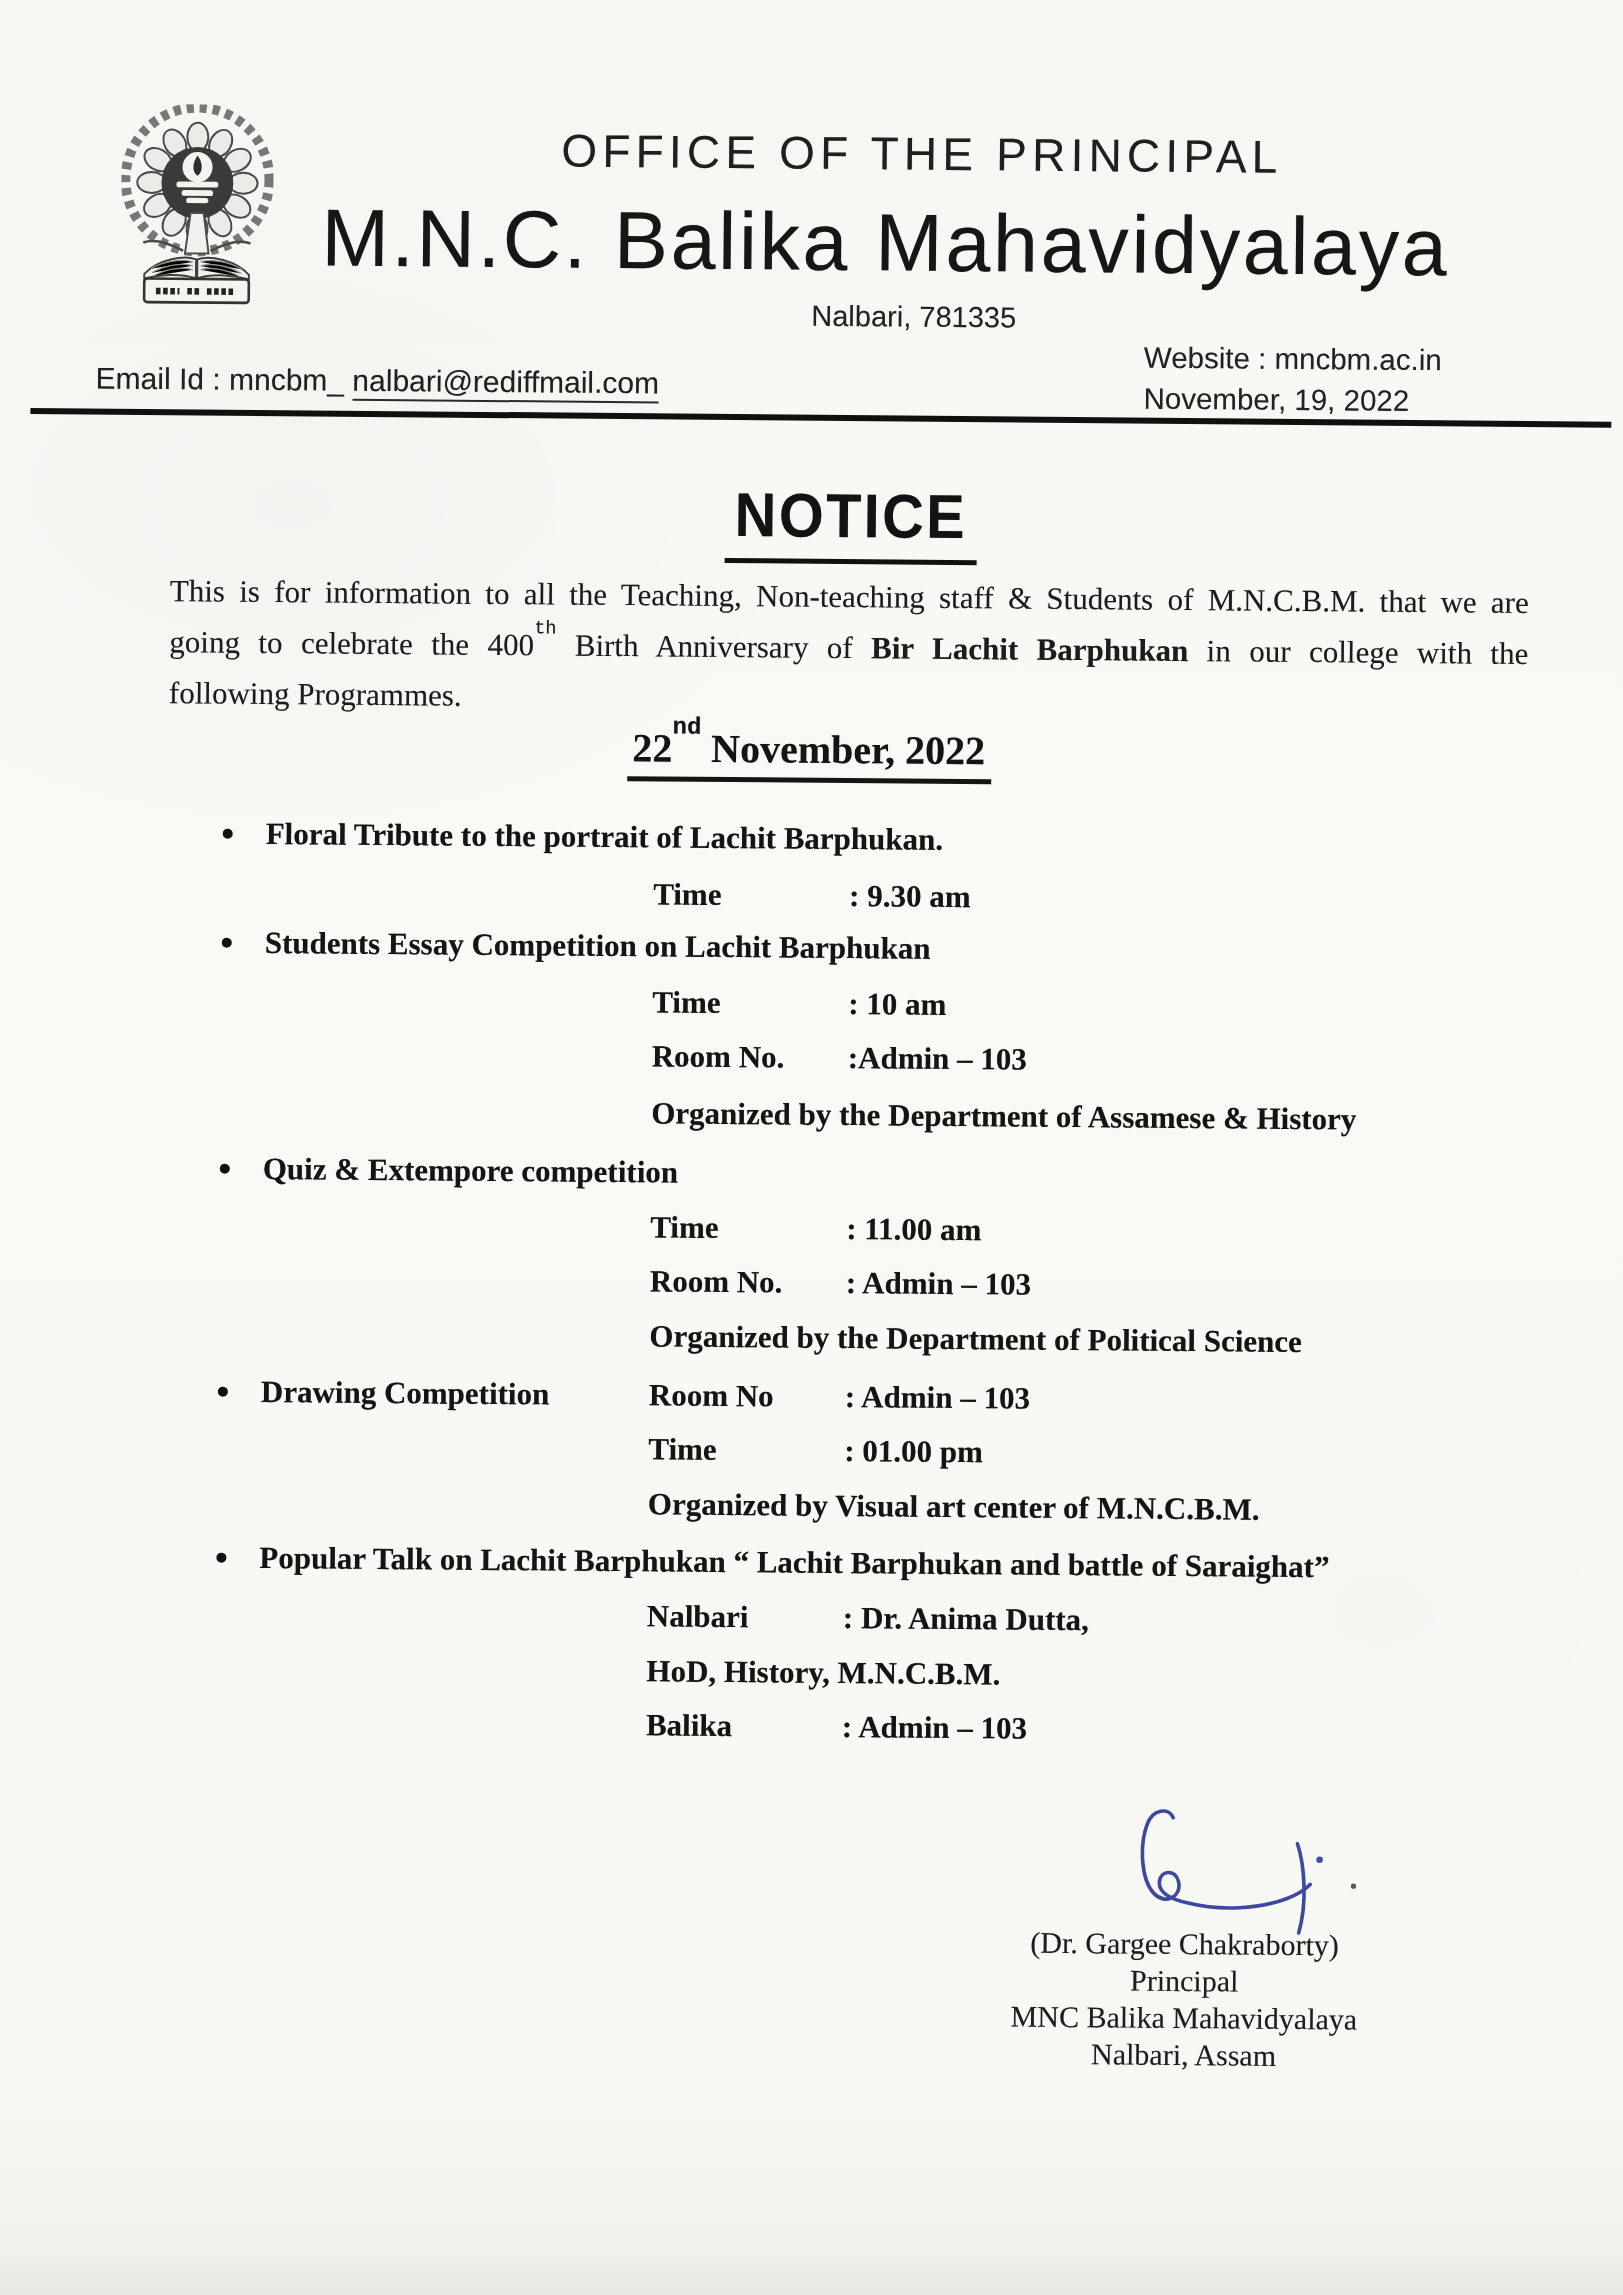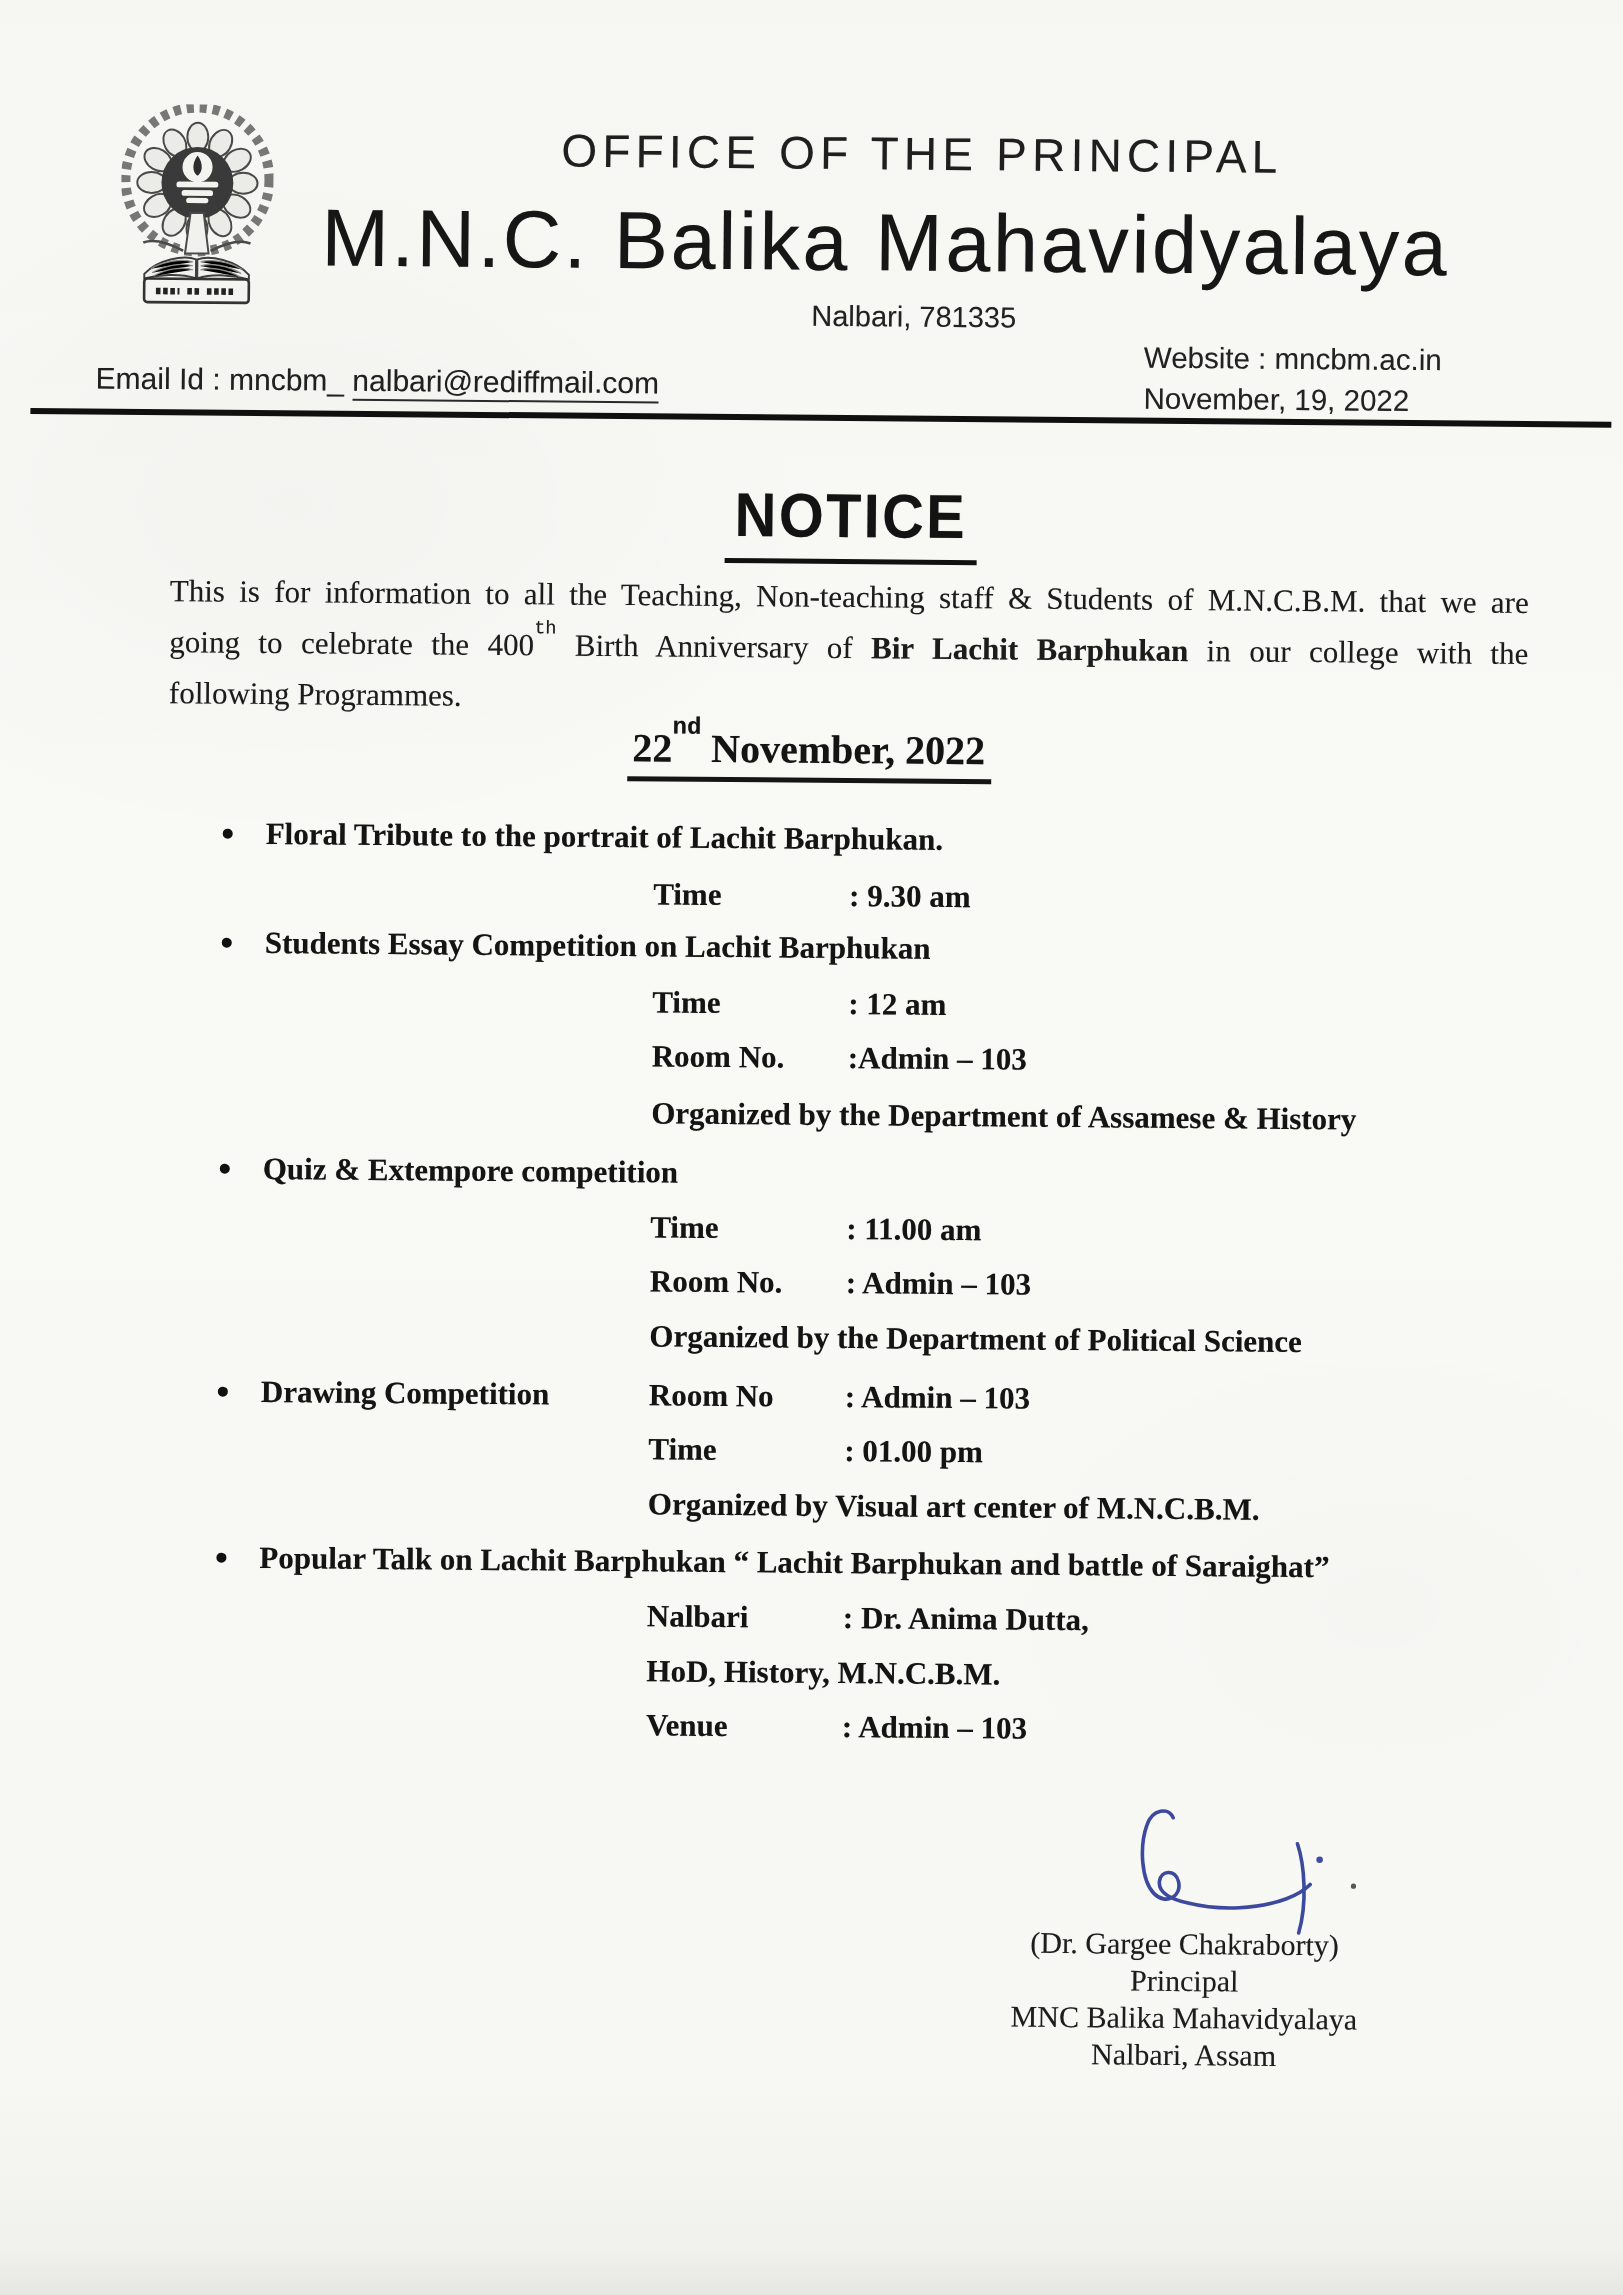--- a/index.html
+++ b/index.html
@@ -215,21 +215,21 @@
     <span class="plabel">Time</span>
     <span class="pvalue">: 9.30 am</span>
   </div>
 
   <div class="row" style="top:923px">
     <span class="bdot" style="top:13px"></span>
     <span class="ptitle">Students Essay Competition on Lachit Barphukan</span>
   </div>
   <div class="row" style="top:979px">
     <span class="plabel">Time</span>
-    <span class="pvalue">: 12 am</span>
+    <span class="pvalue">: 10 am</span>
   </div>
   <div class="row" style="top:1033px">
     <span class="plabel">Room No.</span>
     <span class="pvalue">:Admin – 103</span>
   </div>
   <div class="row" style="top:1090px">
     <span class="plabel">Organized by the Department of Assamese &amp; History</span>
   </div>
 
   <div class="row" style="top:1149px">
@@ -267,21 +267,21 @@
     <span class="ptitle">Popular Talk on Lachit Barphukan “ Lachit Barphukan and battle of Saraighat”</span>
   </div>
   <div class="row" style="top:1593px">
     <span class="plabel">Nalbari</span>
     <span class="pvalue">: Dr. Anima Dutta,</span>
   </div>
   <div class="row" style="top:1648px">
     <span class="plabel">HoD, History, M.N.C.B.M.</span>
   </div>
   <div class="row" style="top:1702px">
-    <span class="plabel">Venue</span>
+    <span class="plabel">Balika</span>
     <span class="pvalue">: Admin – 103</span>
   </div>
 
   <svg class="abs sig-svg" viewBox="0 0 424 218" aria-hidden="true">
     <g stroke="#2b3a97" stroke-width="5.5" fill="none" stroke-linecap="round" opacity="0.92">
       <path d="M 128,24 C 122,8 96,10 88,36 C 77,68 80,120 100,140 C 118,158 143,144 137,121 C 132,102 110,104 108,121 C 106,138 124,148 152,154 C 202,166 260,162 302,146 C 318,140 330,132 338,124"></path>
       <path d="M 318,62 C 329,94 334,152 321,198"></path>
     </g>
     <circle cx="352" cy="86" r="5" fill="#2b3a97" opacity="0.9"></circle>
     <circle cx="404" cy="126" r="4" fill="#3a3a3a" opacity="0.85"></circle>

